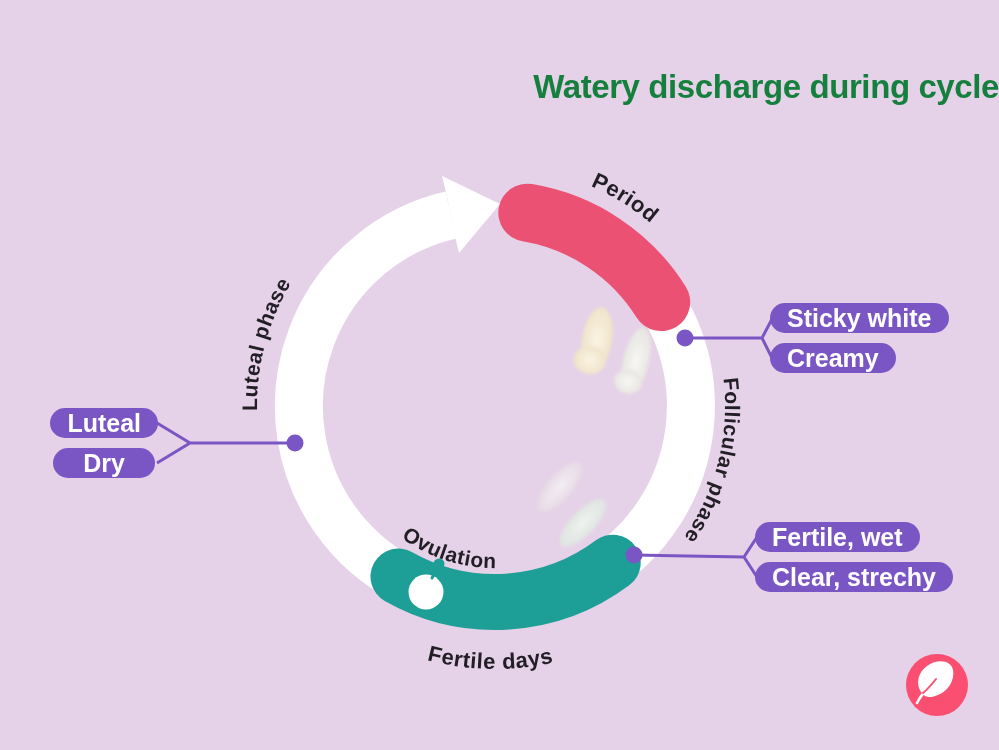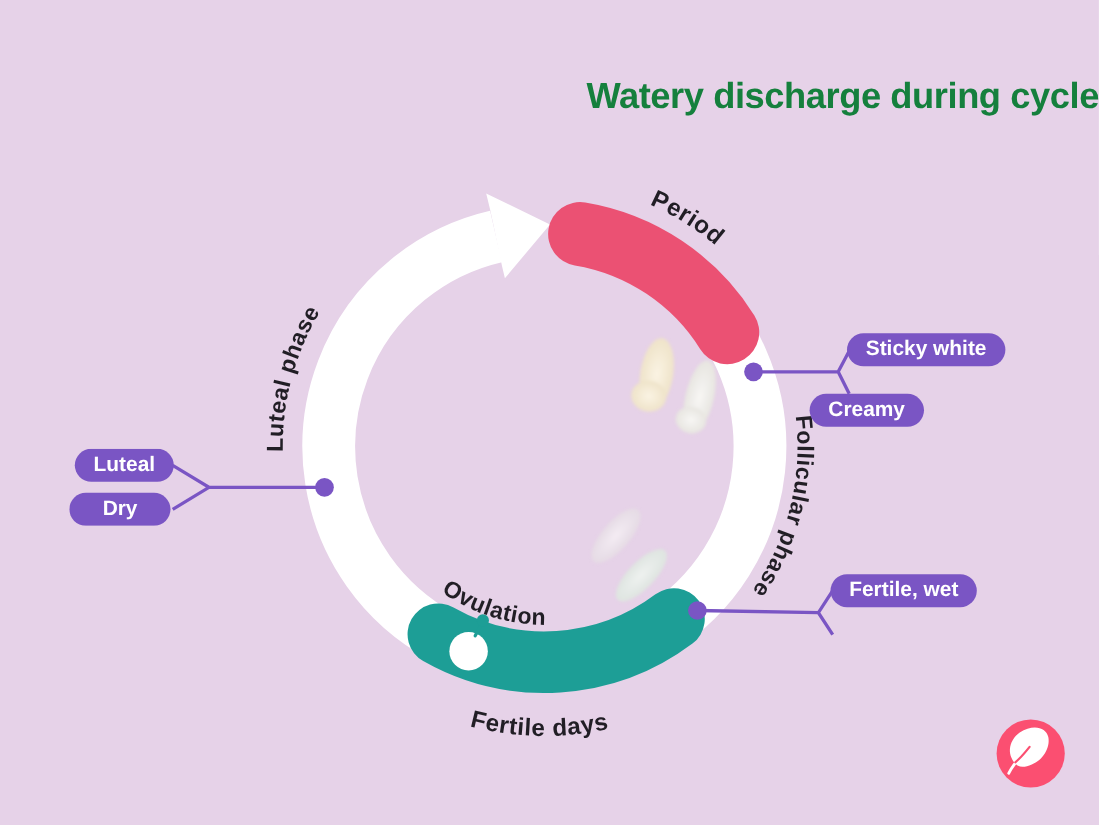--- a/index.html
+++ b/index.html
@@ -17,27 +17,27 @@
     color:#15803d;
   }
   .diagram-svg{position:absolute;left:0;top:0;}
   .pill{
     position:absolute;
     height:30px;line-height:30px;
     padding:0 17px;
     border-radius:16px;
     background:#7a55c4;
     color:#ffffff;
-    font-size:19px;font-weight:600;
+    font-size:25px;font-weight:600;
     white-space:nowrap;
     text-align:center;
   }
   .pill--wide{padding:0 30px;}
   .pill--sticky-white{left:770px;top:303px;}
-  .pill--creamy{left:736px;top:343px;margin-top:15px;}
+  .pill--creamy{left:770px;top:343px;}
   .pill--sticky{right:841px;top:408px;}
   .pill--dry{right:844px;top:448px;}
   .pill--slippery{left:755px;top:522px;}
   .pill--clear{left:755px;top:562px;}
   .curve-label{
     fill:#211e25;
     font-family:"Liberation Sans",sans-serif;
     font-weight:700;
     letter-spacing:0.5px;
   }
@@ -138,14 +138,15 @@
 
   <h1 class="title">Watery discharge during cycle</h1>
 
   <div class="pill pill--sticky-white">Sticky white</div>
   <div class="pill pill--creamy">Creamy</div>
 
   <div class="pill pill--sticky">Luteal</div>
   <div class="pill pill--dry pill--wide">Dry</div>
 
   <div class="pill pill--slippery">Fertile, wet</div>
+  <div class="pill pill--clear">Clear, strechy</div>
 
 </div>
 
 </body></html>

